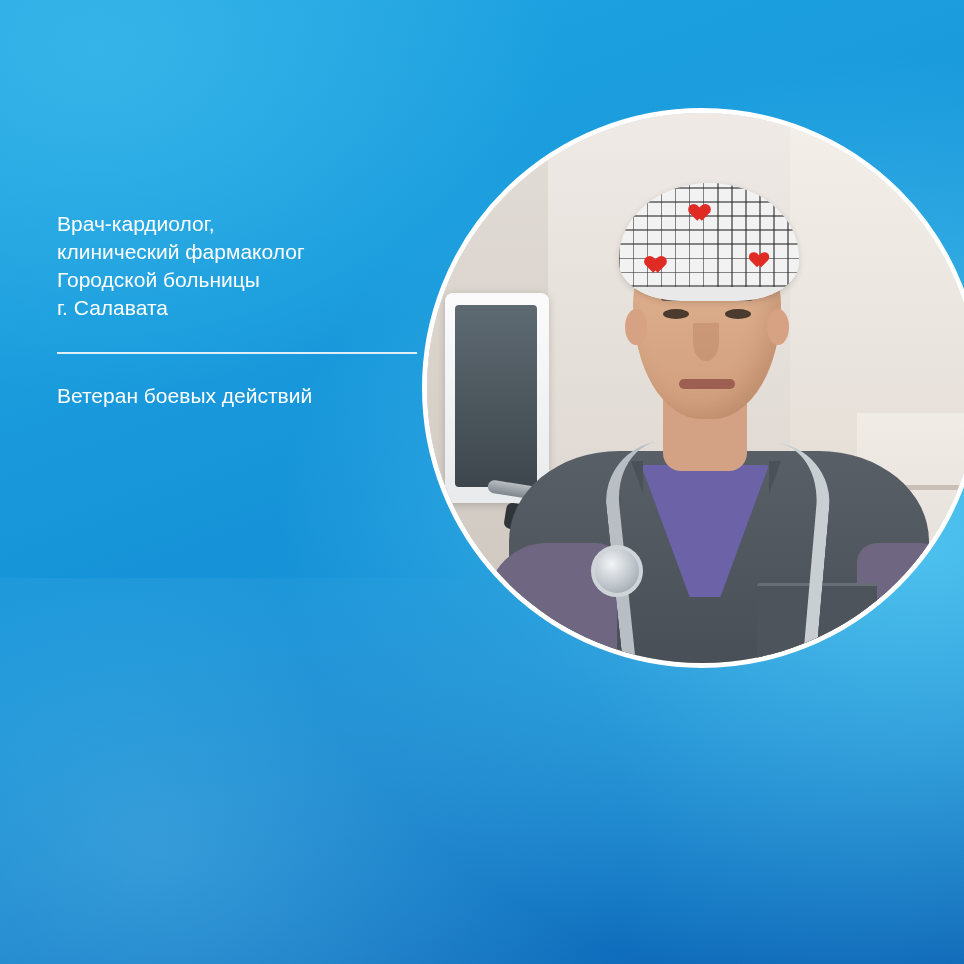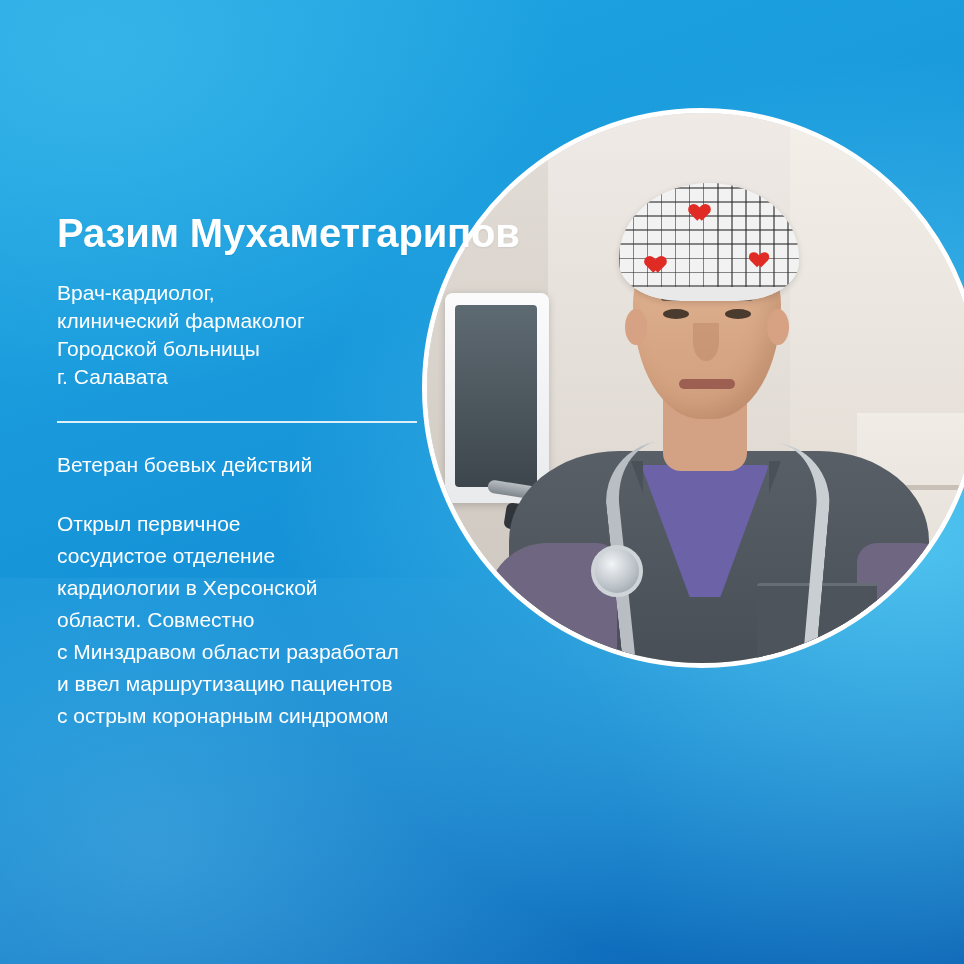--- a/index.html
+++ b/index.html
@@ -440,30 +440,21 @@
       </div>
 
       <div class="steth-l"></div>
       <div class="steth-r"></div>
       <div class="steth-bell"></div>
 
     </div>
   </div>
 
   <div class="content">
-    <div class="name">Разим
-Мухаметгарипов</div>
     <div class="role">Врач-кардиолог,
 клинический фармаколог
 Городской больницы
 г. Салавата</div>
     <div class="divider"></div>
     <div class="veteran">Ветеран боевых действий</div>
-    <div class="achievement">Открыл первичное
-сосудистое отделение
-кардиологии в Херсонской
-области. Совместно
-с Минздравом области разработал
-и ввел маршрутизацию пациентов
-с острым коронарным синдромом</div>
   </div>
 
 </div>
 
 </body></html>

